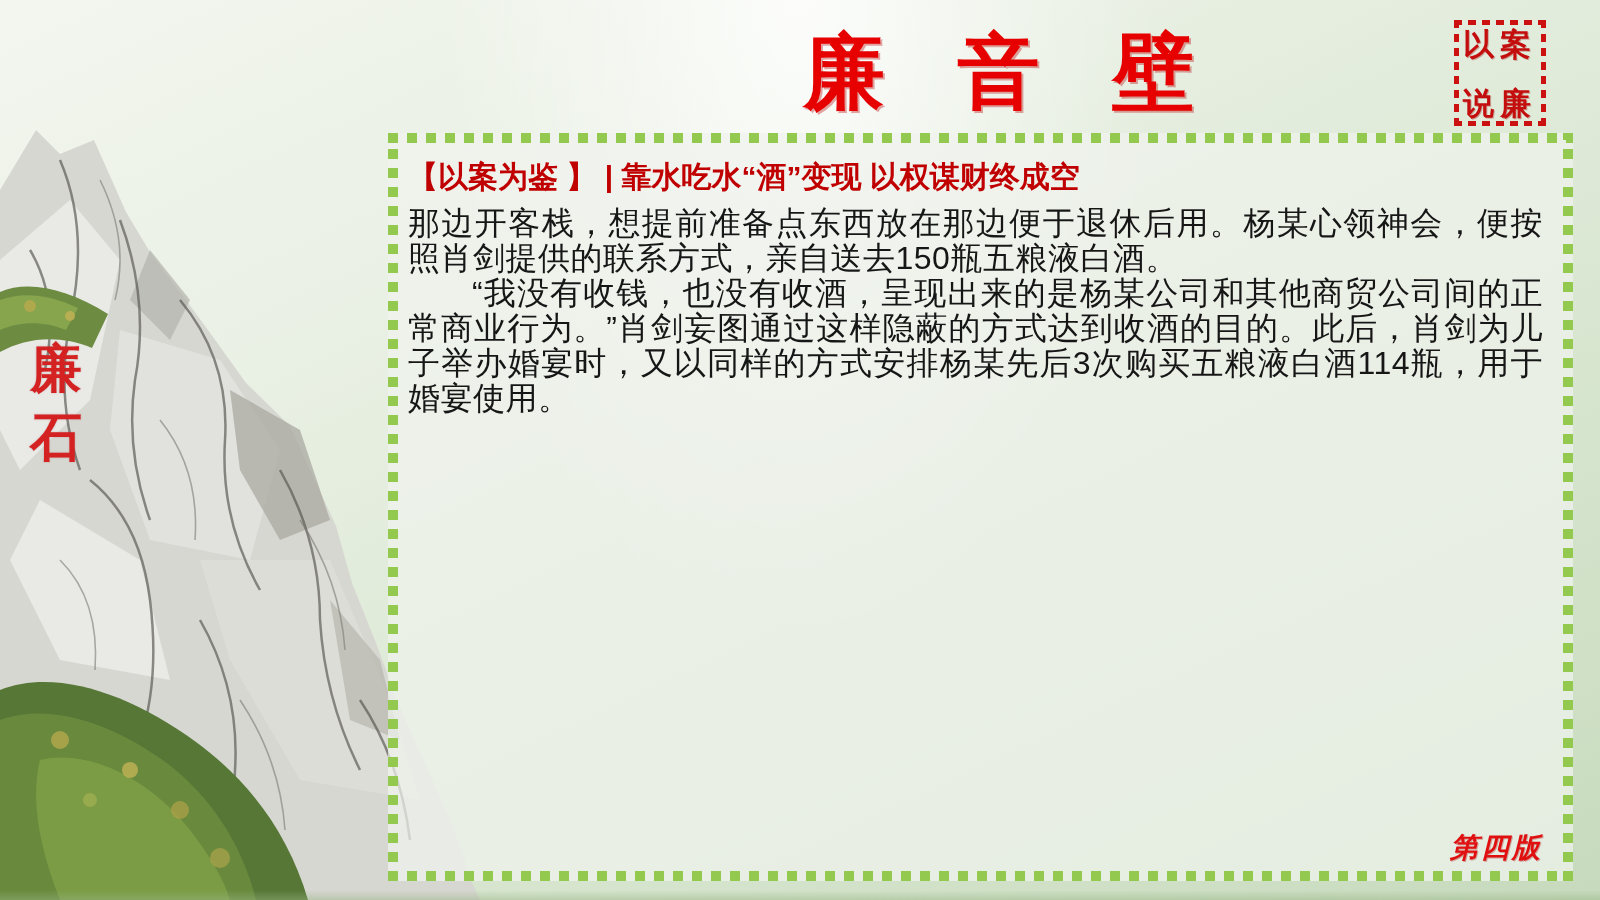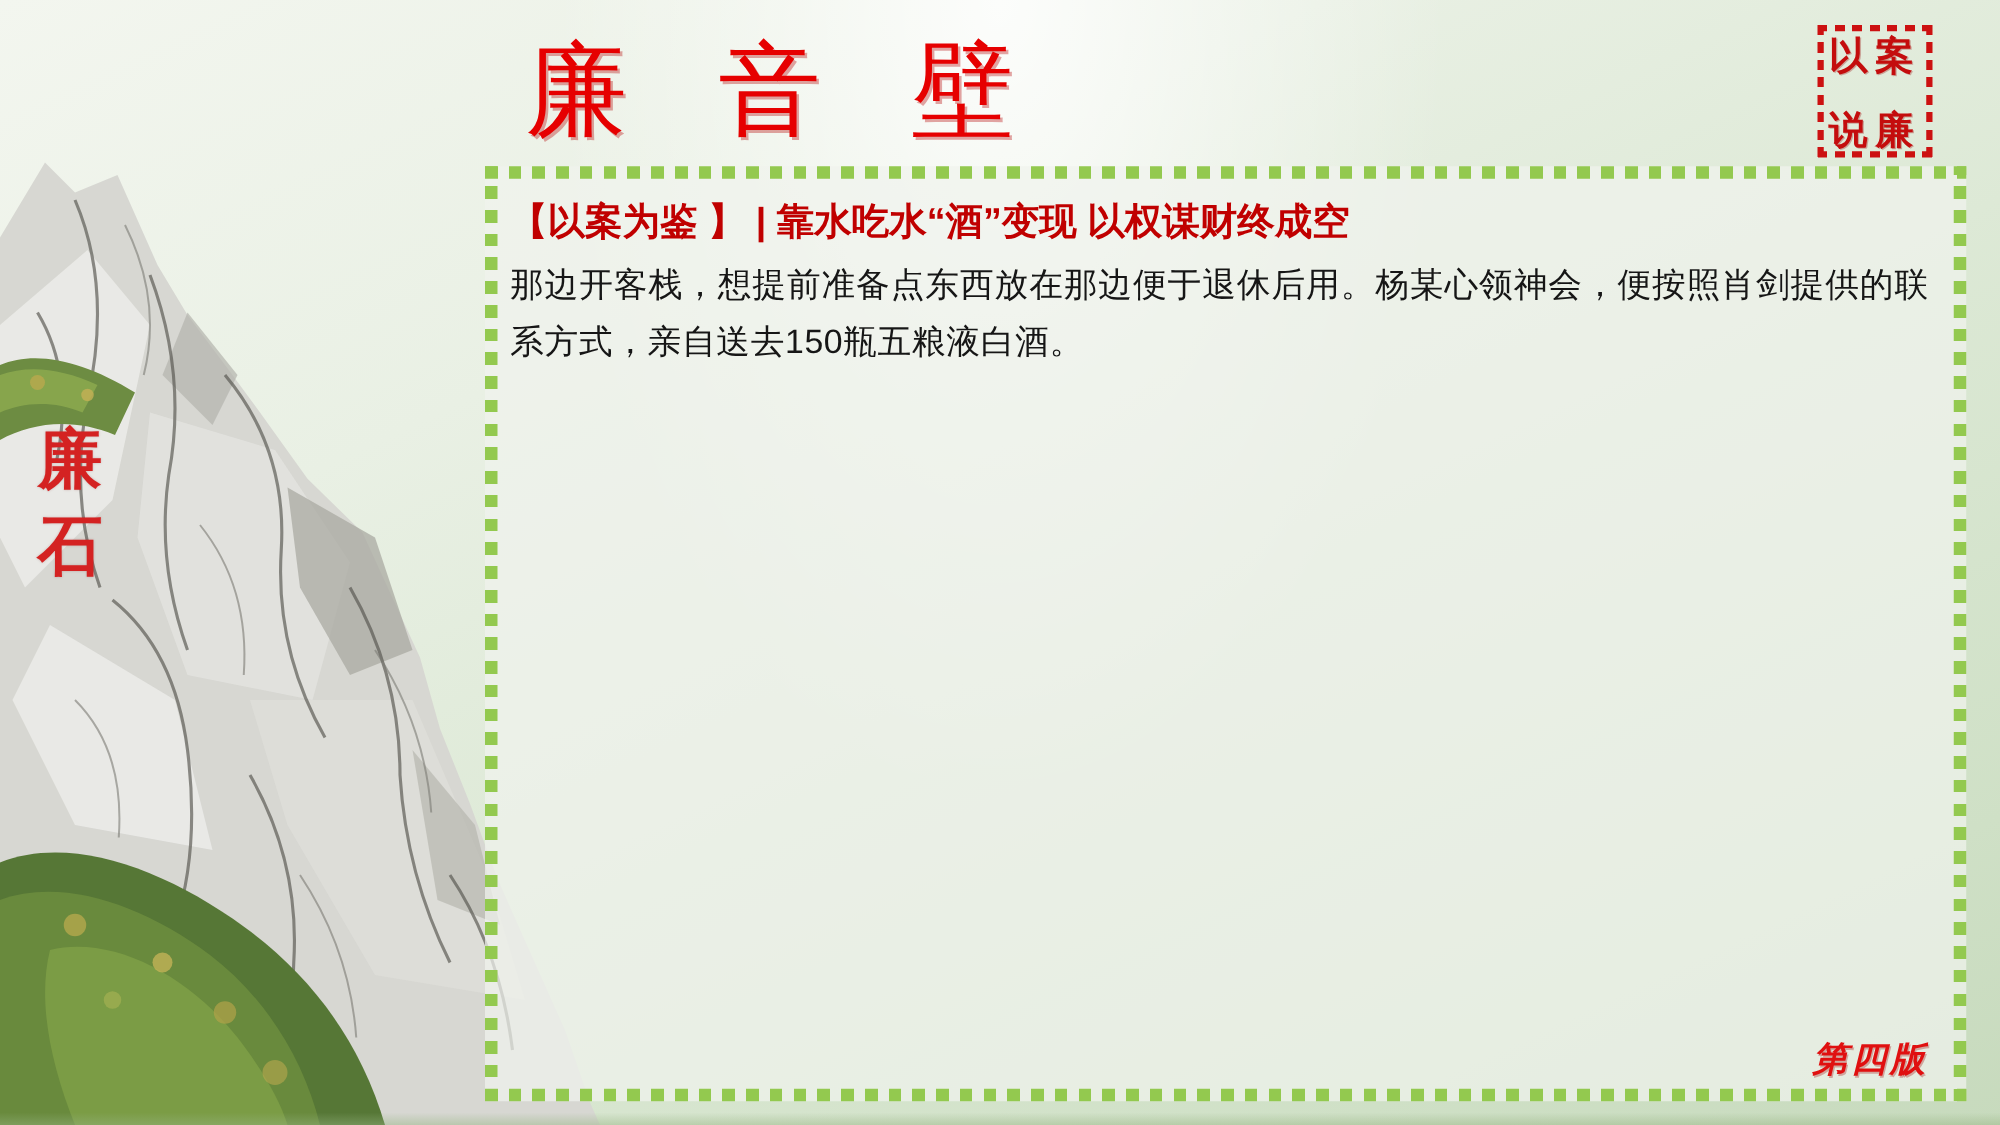--- a/index.html
+++ b/index.html
@@ -23,22 +23,22 @@
   .stone-label{
     position:absolute;left:26px;top:340px;width:60px;
     display:flex;flex-direction:column;align-items:center;gap:12px;
     font-family:"Liberation Serif",serif;font-weight:bold;
     font-size:52px;color:#d42222;line-height:1.1;
     text-shadow:0 0 2px rgba(120,0,0,.25);
   }
   
   .main-title{
     position:absolute;left:420px;top:18px;width:800px;
-    text-align:left;
-    font-family:"Liberation Serif",serif;font-weight:normal;
+    text-align:right;
+    font-family:"Liberation Serif",serif;font-weight:bold;
     font-size:82px;color:#e60000;letter-spacing:26px;
     text-shadow:2px 2px 0 rgba(180,0,0,.35);
     white-space:nowrap;
   }
   
   .corner-box{
     position:absolute;right:54px;top:20px;width:92px;height:106px;
     padding:6px 8px;box-sizing:border-box;
     display:flex;flex-direction:column;justify-content:space-around;align-items:center;
     background-image:
@@ -69,21 +69,21 @@
     background-size:100% 10px,100% 10px,10px 100%,10px 100%;
     background-position:0 0,0 100%,0 0,100% 0;
     background-repeat:no-repeat;
     padding:24px 30px 20px 20px;
   }
   .headline{
     font-size:30px;font-weight:bold;color:#c00000;
     margin:0 0 8px 0;white-space:nowrap;
   }
   .body-text p{
-    margin:0;font-size:27px;line-height:45px;color:#161616;
+    margin:0;font-size:32px;line-height:35px;color:#161616;
     text-align:justify;letter-spacing:0.5px;
   }
   .p-indent{text-indent:2em;}
   .edition{
     position:absolute;right:30px;bottom:14px;
     font-family:"Liberation Serif",serif;font-weight:bold;font-style:italic;
     font-size:28px;color:#e01010;letter-spacing:3px;
     text-shadow:1px 1px 0 rgba(160,0,0,.3);
   }
 </style>
@@ -149,17 +149,18 @@
 
 <div class="corner-box">
   <span class="corner-line">以案</span>
   <span class="corner-line">说廉</span>
 </div>
 
 <div class="content-box">
   <h2 class="headline">【以案为鉴 】 | 靠水吃水“酒”变现 以权谋财终成空</h2>
   <div class="body-text">
     <p>那边开客栈，想提前准备点东西放在那边便于退休后用。杨某心领神会，便按照肖剑提供的联系方式，亲自送去150瓶五粮液白酒。</p>
+    <p class="p-indent">“我没有收钱，也没有收酒，呈现出来的是杨某公司和其他商贸公司间的正常商业行为。”肖剑妄图通过这样隐蔽的方式达到收酒的目的。此后，肖剑为儿子举办婚宴时，又以同样的方式安排杨某先后3次购买五粮液白酒114瓶，用于婚宴使用。</p>
   </div>
   <div class="edition">第四版</div>
 </div>
 
 <div class="bottom-band"></div>
 
 </body></html>

